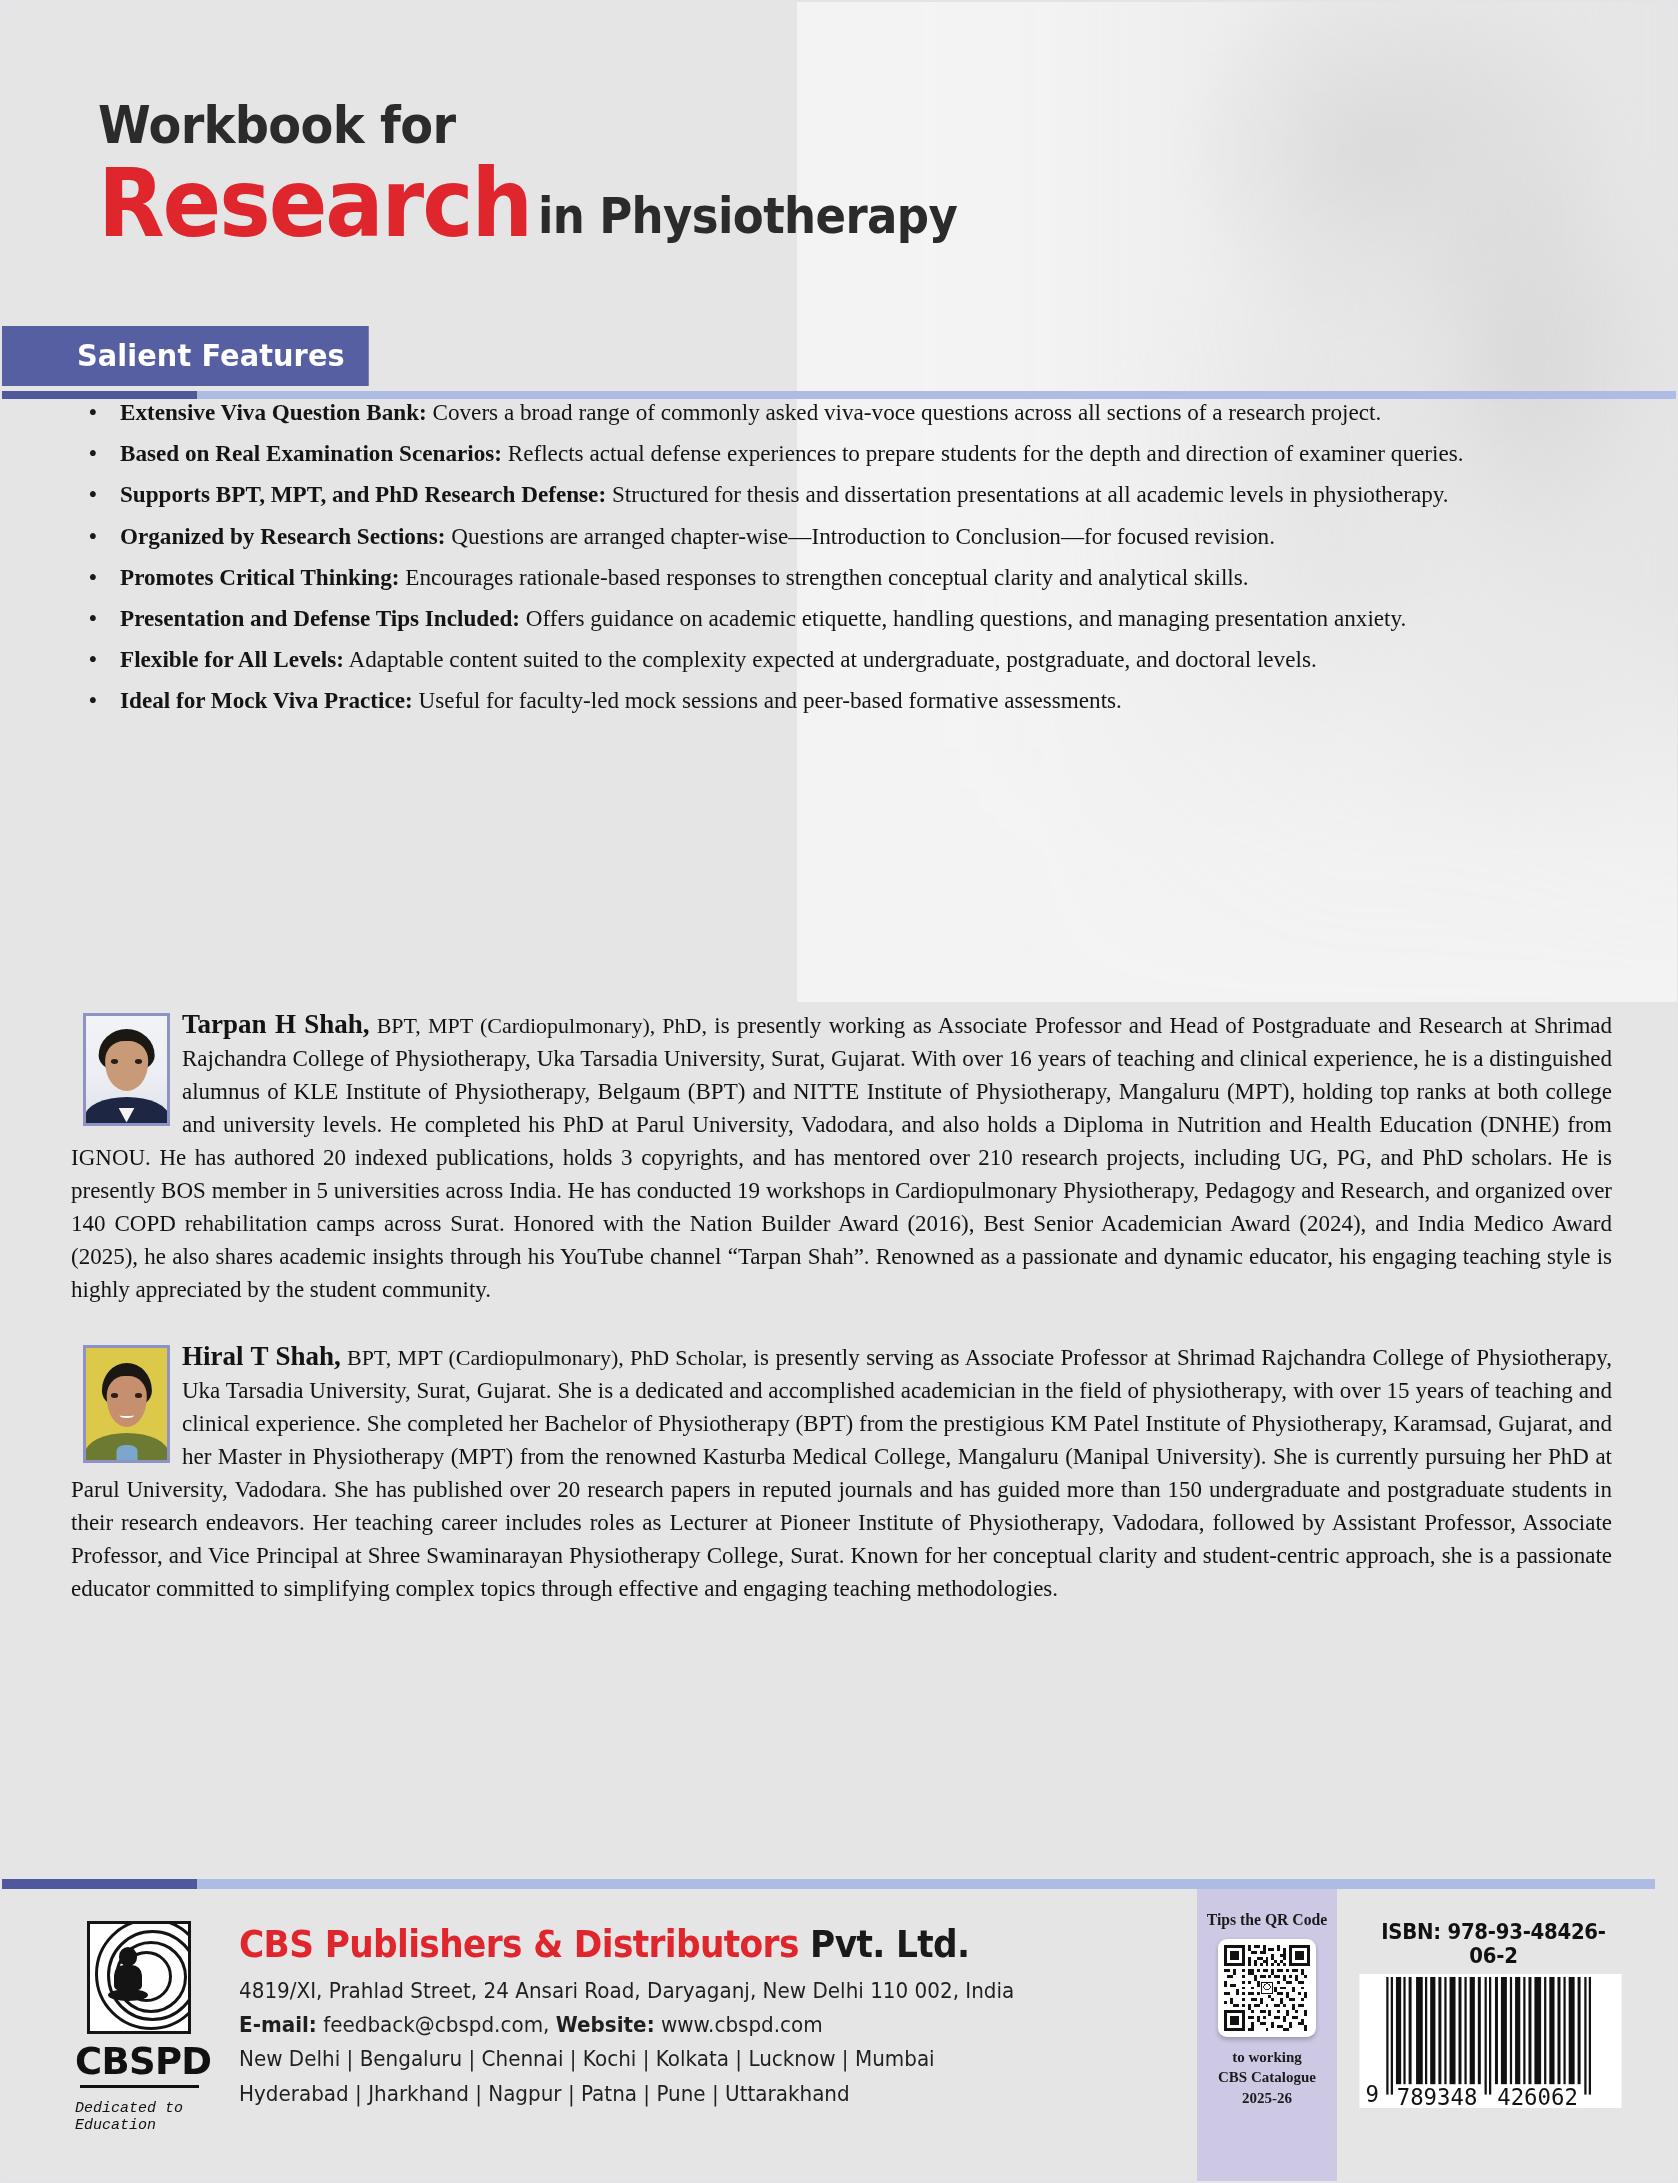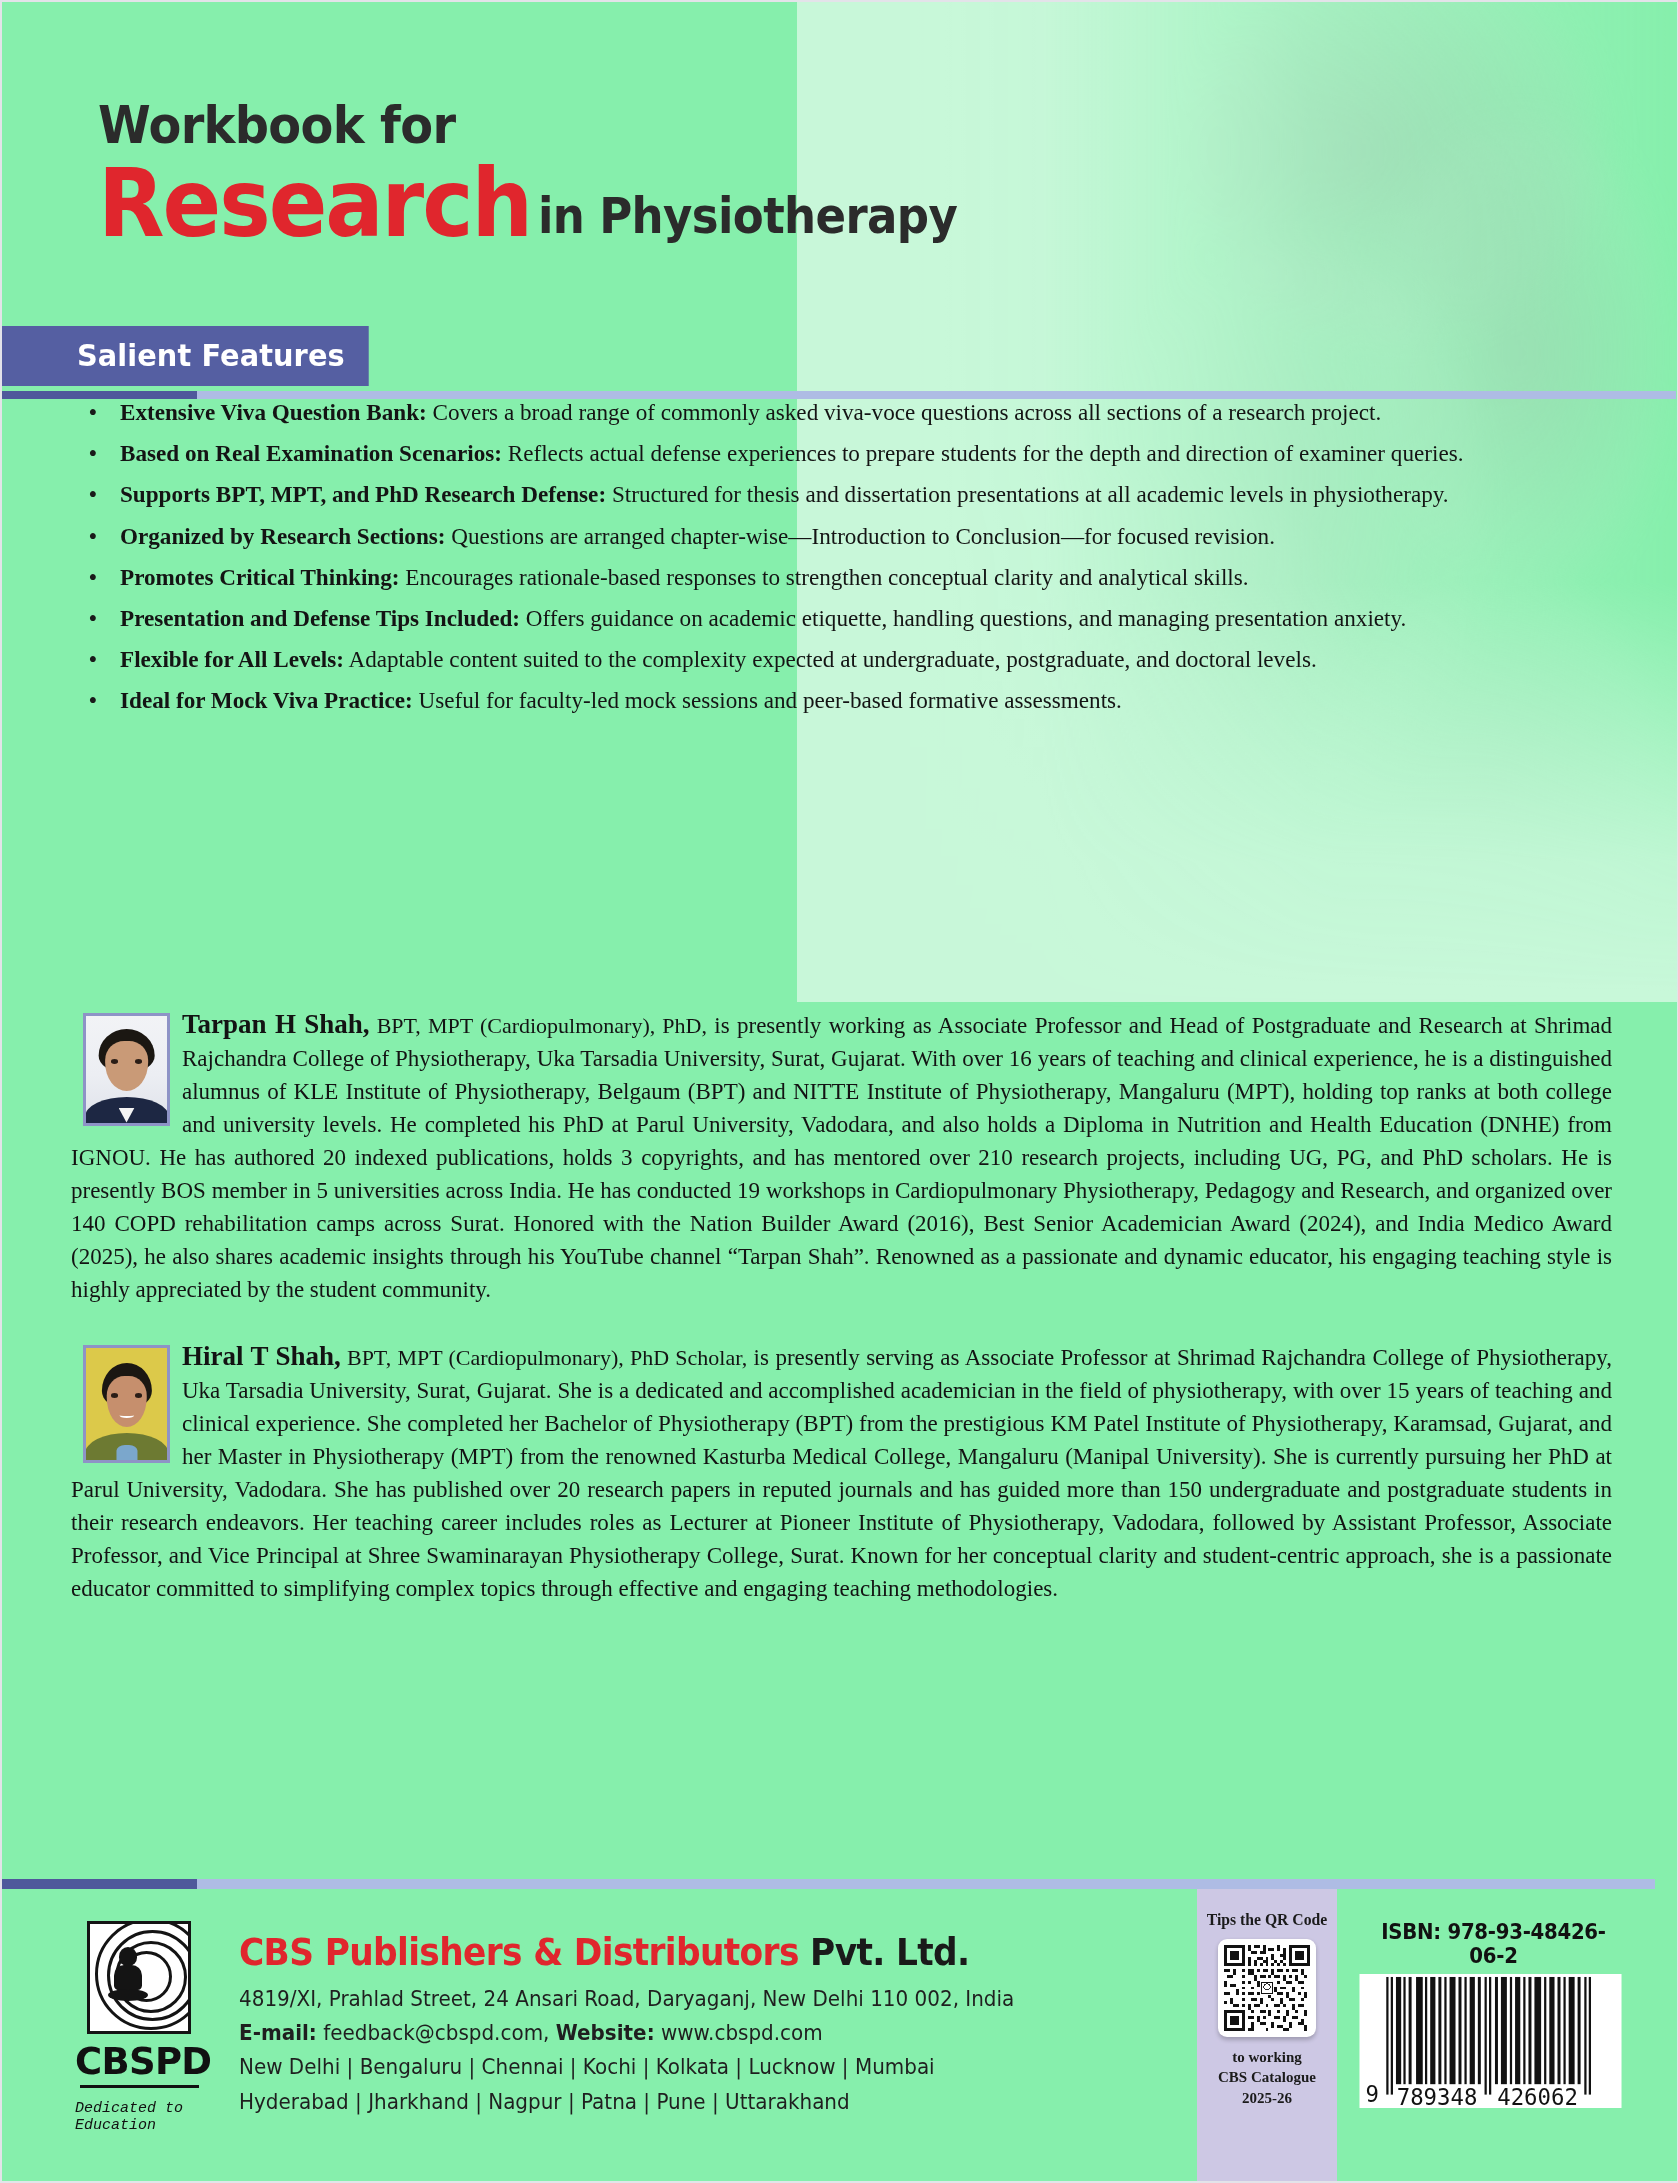--- a/index.html
+++ b/index.html
@@ -13,21 +13,21 @@
   body {
     font-family: "Liberation Serif", serif;
     position: relative;
     overflow: hidden;
   }
 
   
   .page {
     position: absolute;
     inset: 0;
-    background: #86efac;
+    background: #e5e5e5;
     border: 2.2px solid #e3e3e9;
     overflow: hidden;
   }
 
   
   .bg-photo {
     position: absolute;
     top: 0;
     right: 0;
     width: 880px;
@@ -258,21 +258,21 @@
   .cbspd-word {
     font-family: "DejaVu Sans", sans-serif; font-weight: 700; font-size: 37px;
     color: #111; letter-spacing: -0.7px; margin-top: 6px;
   }
   .cbspd-underline { height: 3px; background: #111; margin: 1.5px 4.5px 0 4.5px; }
   .cbspd-tag {
     font-family: Liberation Mono, monospace; font-style: italic; font-size: 15px;
     color: #111; text-align: left; margin-top: 12px;
   }
 
-  .pub-info { position: absolute; left: 237px; top: 31px; width: 880px; }
+  .pub-info { position: absolute; left: 237px; top: 23px; width: 880px; }
   .pub-name {
     font-family: "DejaVu Sans", sans-serif; font-weight: 700; font-size: 37px;
     line-height: 1.1; letter-spacing: -0.7px; transform: scaleX(.93); transform-origin: left center;
   }
   .pub-name .red { color: #e0262d; }
   .pub-name .blk { color: #1a1a1a; }
   .pub-line {
     font-family: "DejaVu Sans", sans-serif; font-size: 21px; color: #1f1f1f;
     margin-top: 12px; line-height: 1.28; transform: scaleX(.95); transform-origin: left center;
   }

